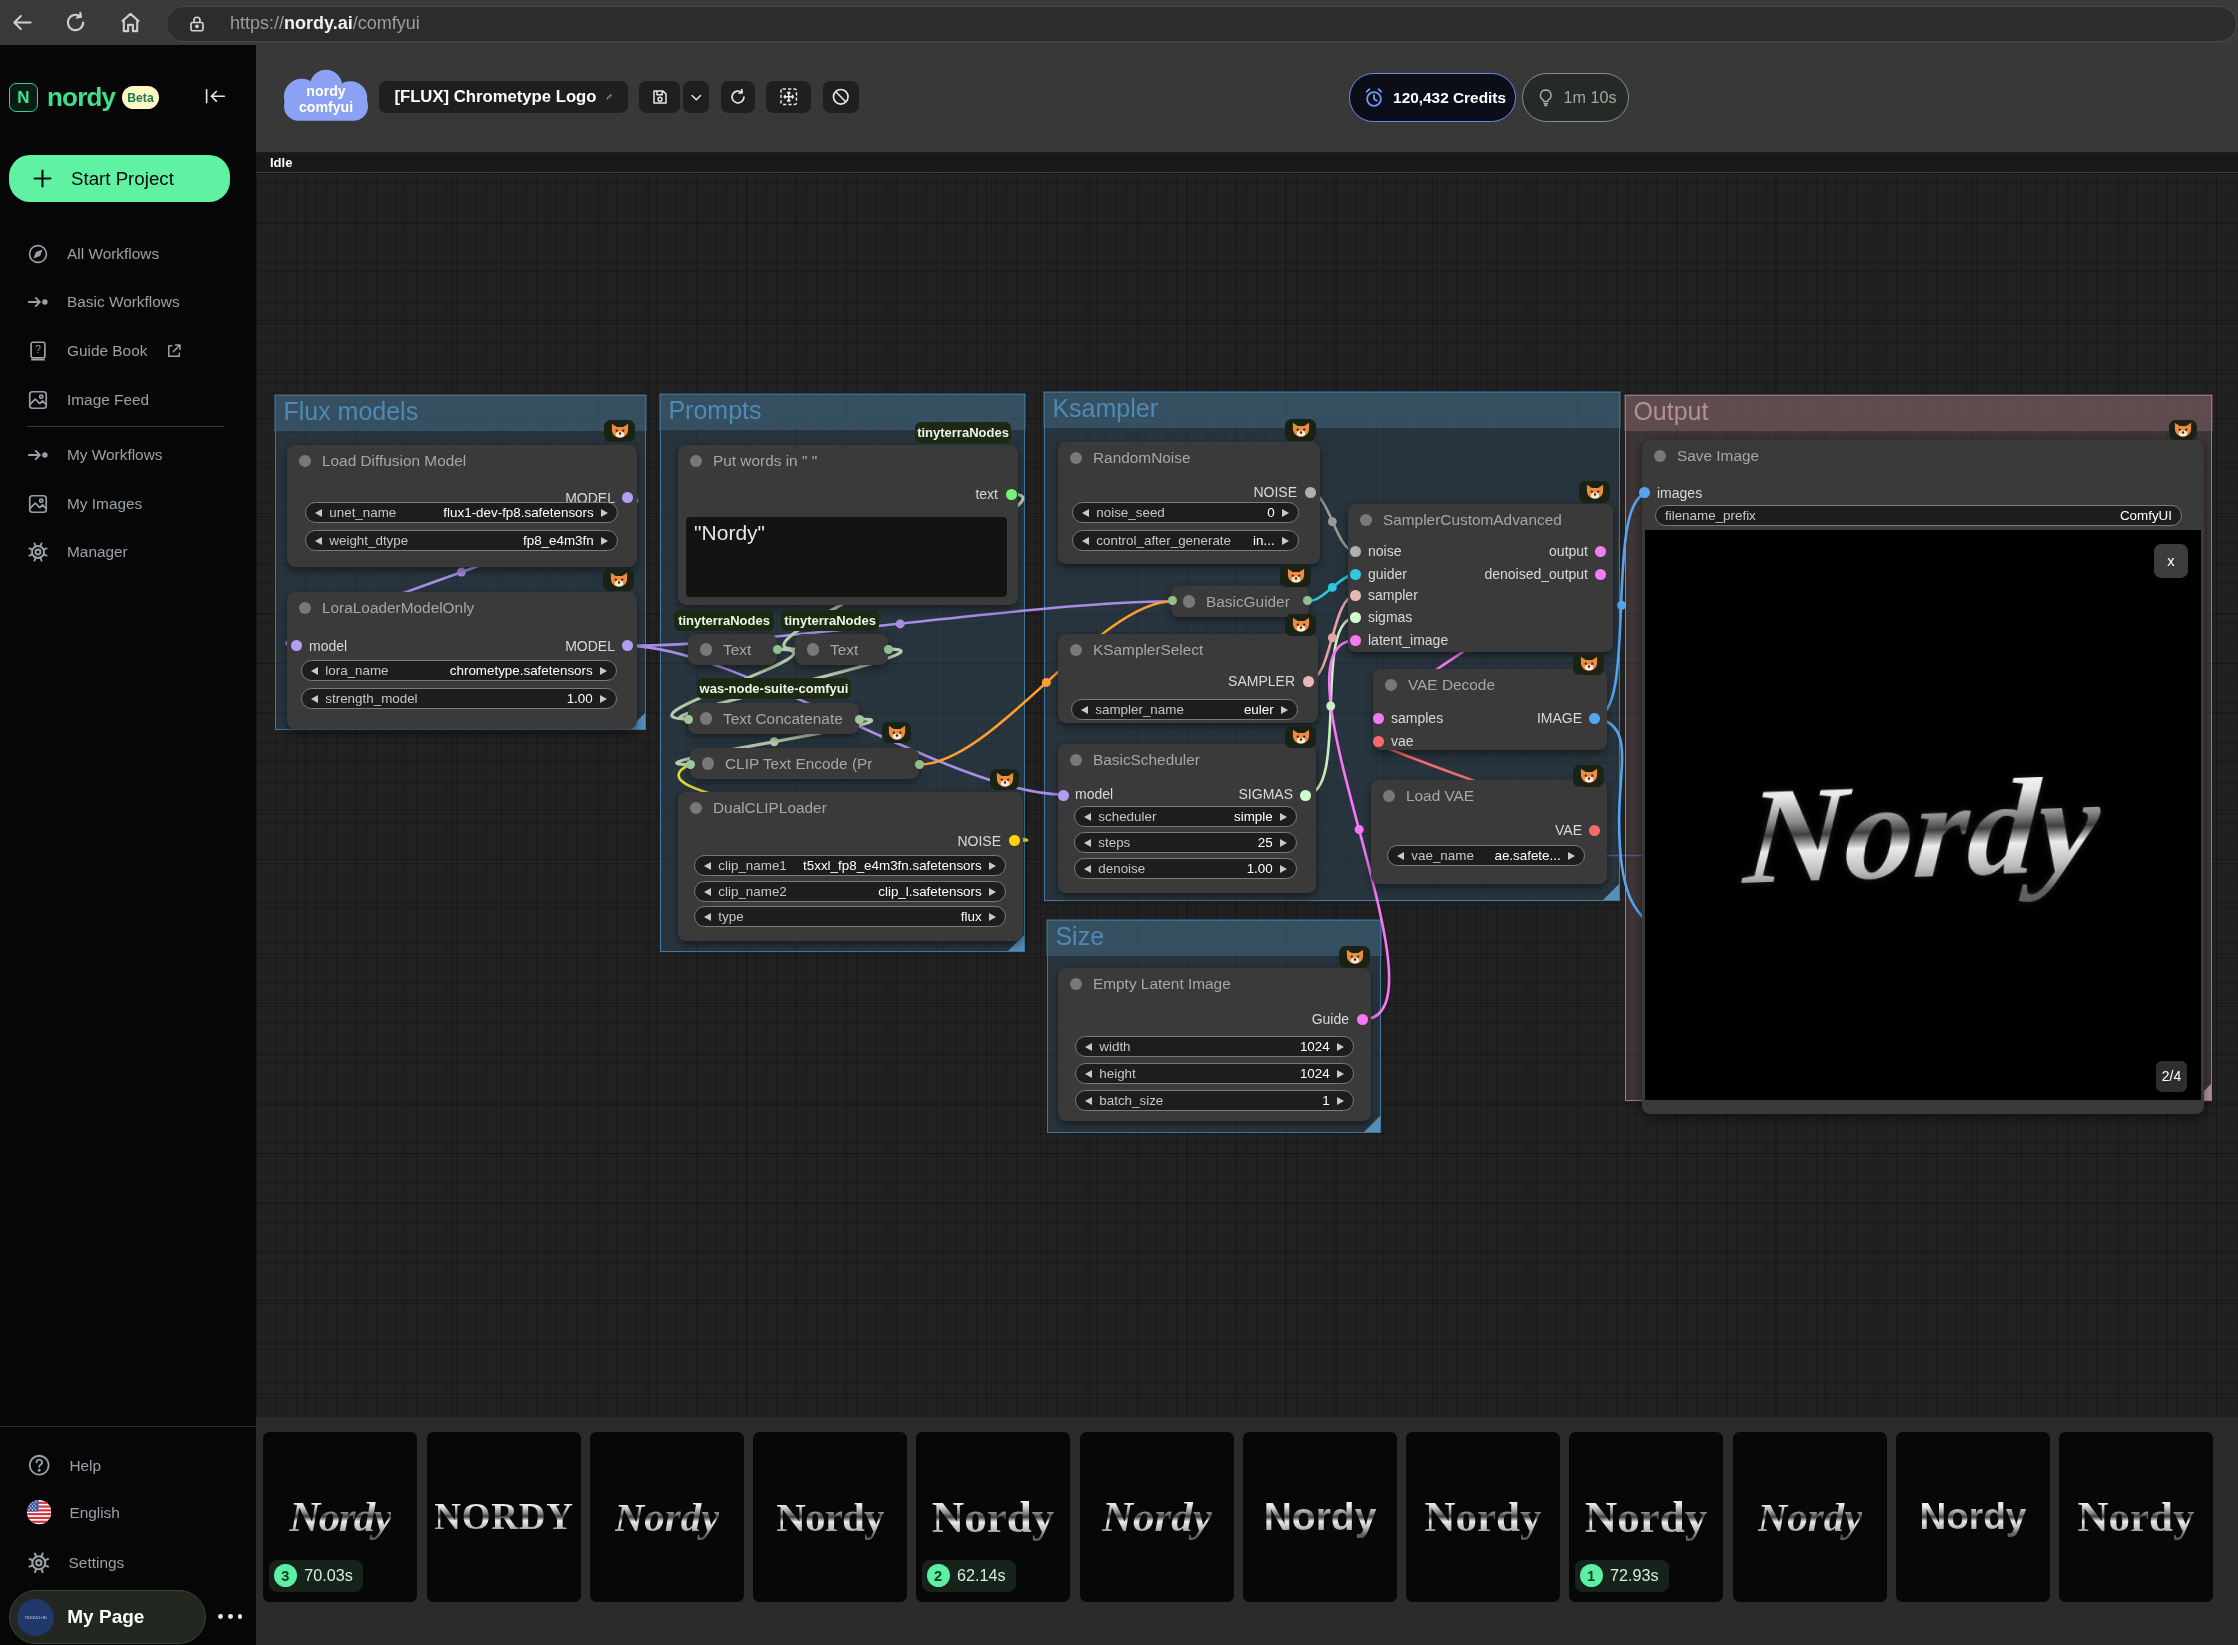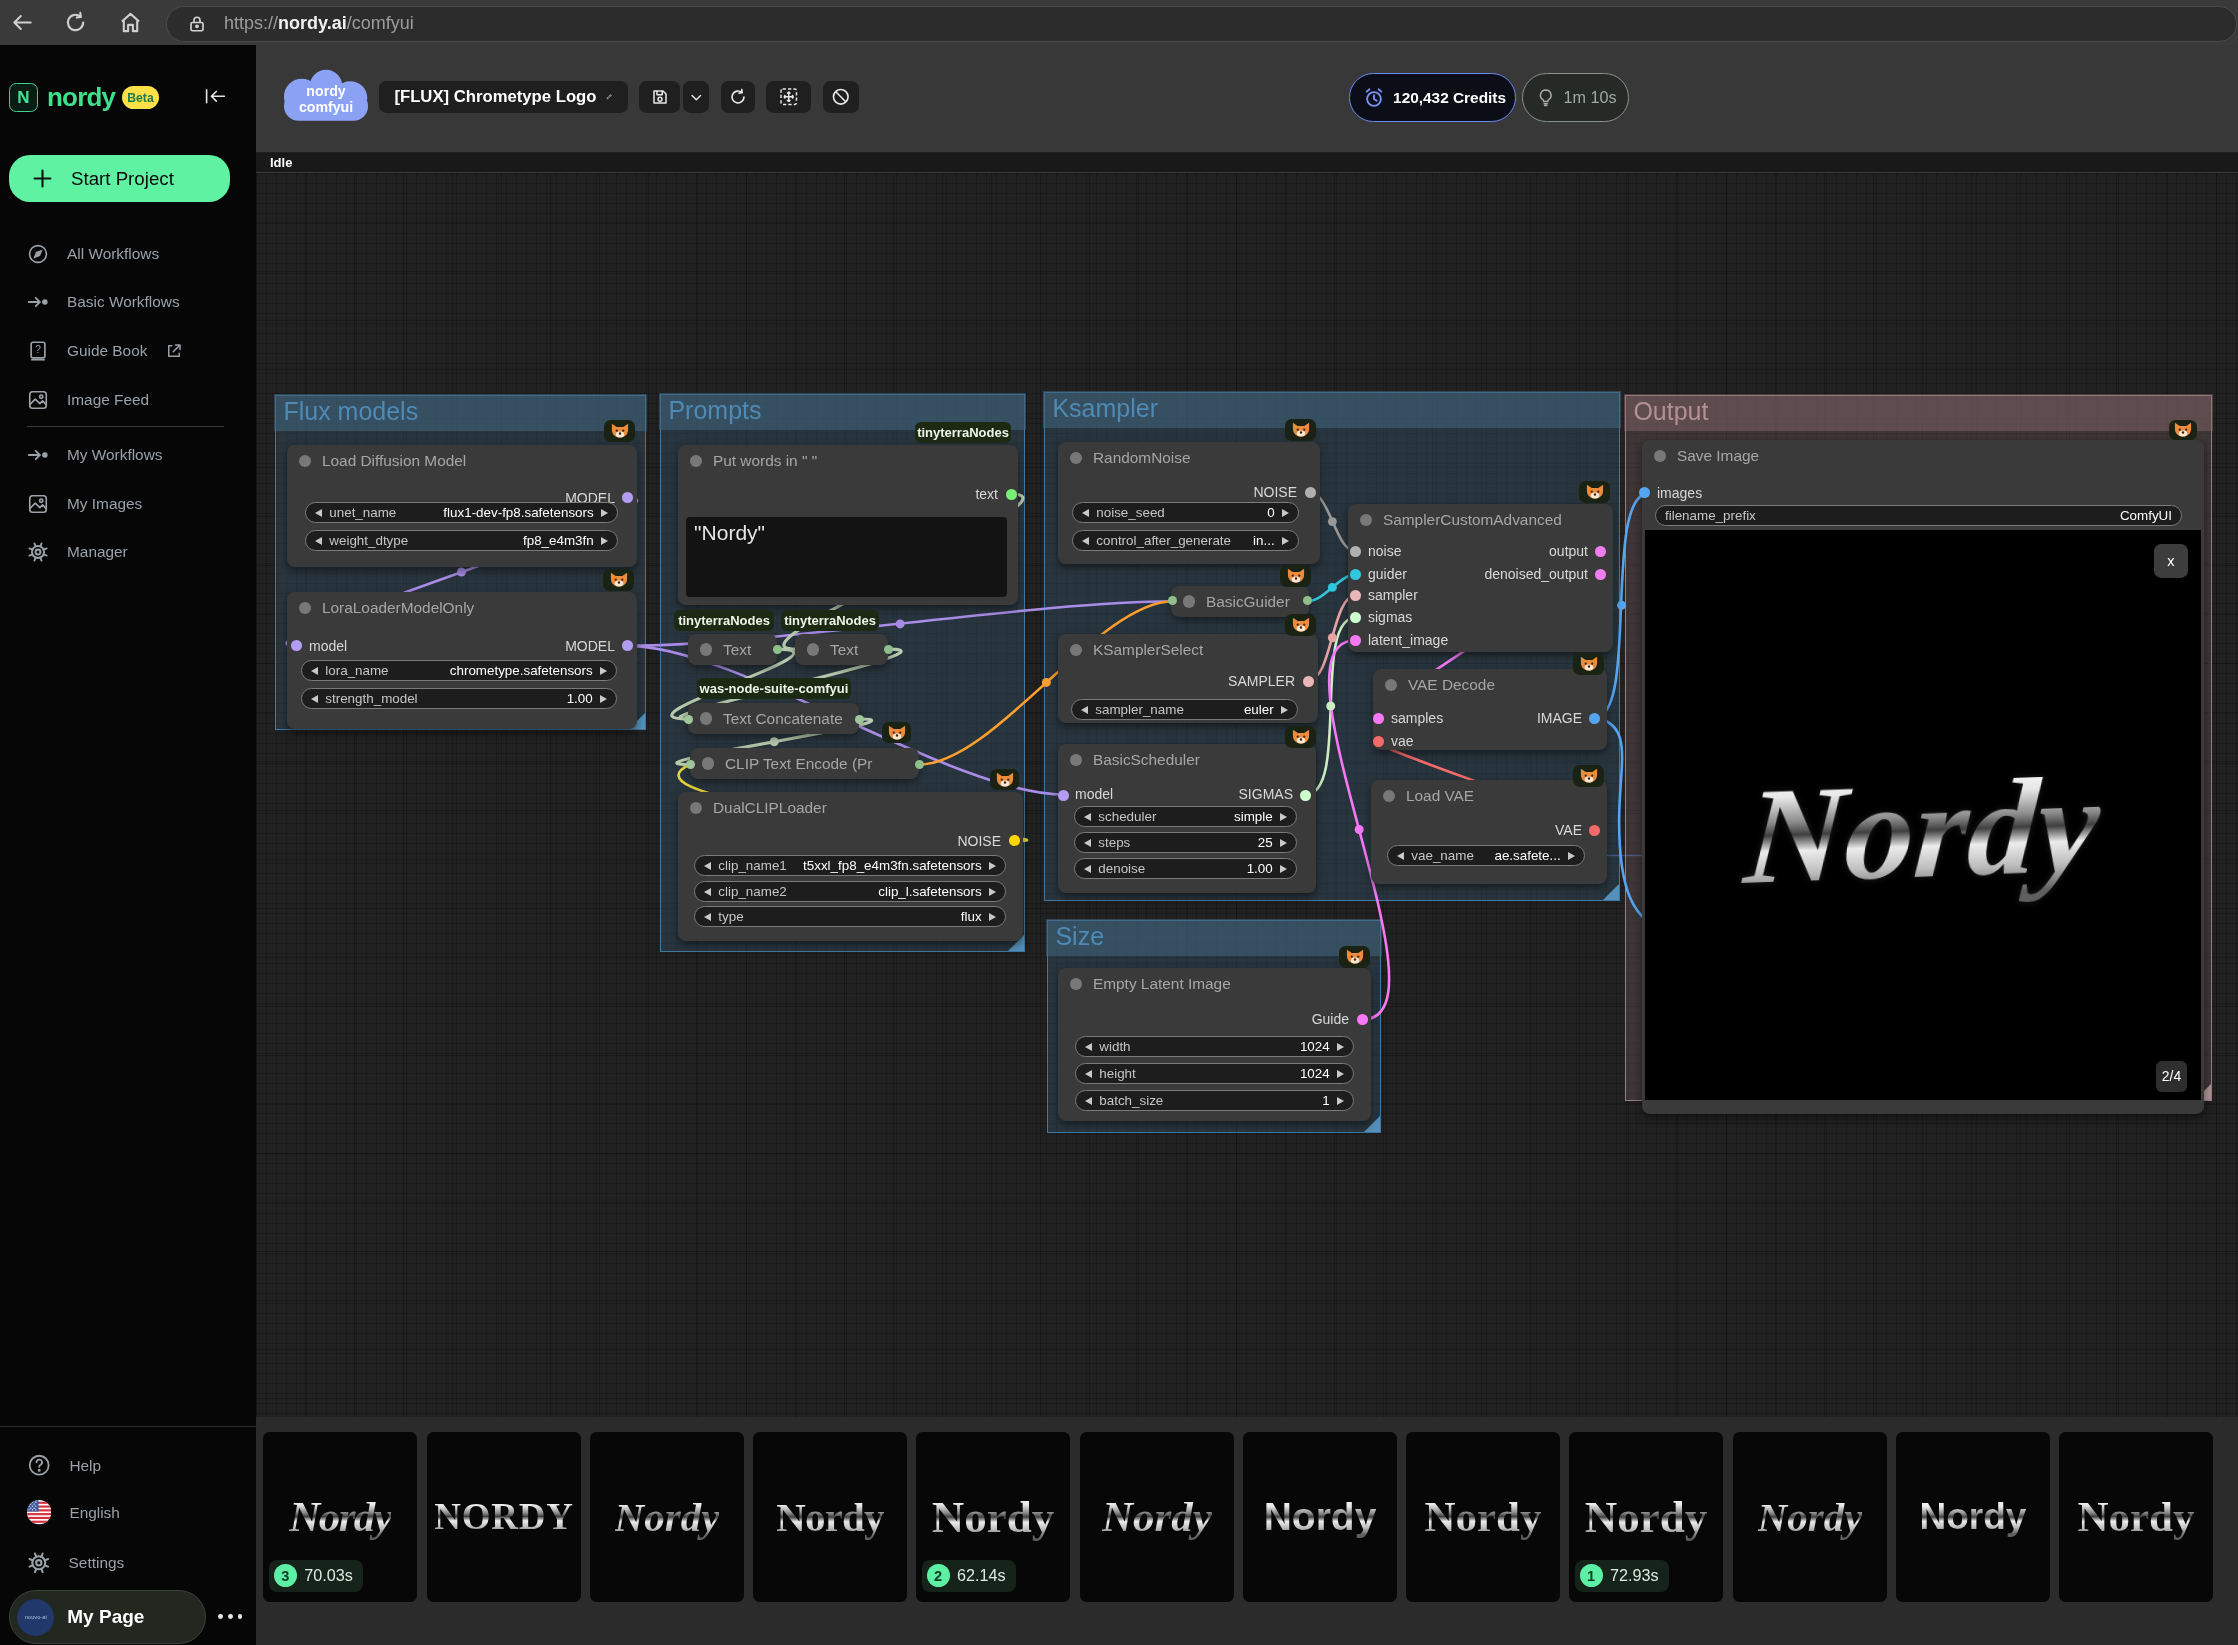--- a/index.html
+++ b/index.html
@@ -404,27 +404,27 @@
       </svg>
 <svg style="position:absolute;left:119px;top:10.6px" width="23" height="23" viewBox="0 0 24 24" fill="none" stroke="#cfcfcf" stroke-width="2.2" stroke-linejoin="round">
         <path d="M3,11 L12,3 L21,11 M5,9.5 V21 H9.5 V14.5 H14.5 V21 H19 V9.5"></path>
       </svg>
 <div id="urlpill">
 <svg style="margin:0 0 0 21px" width="18" height="18" viewBox="0 0 24 24" fill="none" stroke="#d4d4d4" stroke-width="2.2" stroke-linejoin="round">
           <rect x="4" y="10" width="16" height="11" rx="2"></rect>
           <path d="M8,10 V7 a4,4 0 0 1 8,0 v3"></path>
           <circle cx="12" cy="15" r="1.4" fill="#d4d4d4"></circle>
         </svg>
-<span style="margin-left:18px">https://<b style="color:#f0f0f0">nordy.ai</b>/comfyui</span>
+<span style="margin-left:24px">https://<b style="color:#f0f0f0">nordy.ai</b>/comfyui</span>
 </div>
     </div>
 <div id="sbar">
 <div class="abs" style="left:9px;top:38px;width:29px;height:29px;border:1.6px solid #3fd192;border-radius:7.3px;background:#0a1c14;color:#3fe392;font-weight:bold;font-size:17px;display:flex;align-items:center;justify-content:center">N</div>
 <div class="abs" style="left:47px;top:37px;color:#3fe08d;font-weight:bold;font-size:26px;letter-spacing:-0.8px">nordy</div>
-<div class="abs" style="left:122px;top:41px;width:37px;height:23px;background:#fde047;border-radius:12.2px;color:#1e7a4e;font-weight:bold;font-size:12.2px;display:flex;align-items:center;justify-content:center">Beta</div>
+<div class="abs" style="left:122px;top:41px;width:37px;height:23px;background:#fef9c3;border-radius:12.2px;color:#1e7a4e;font-weight:bold;font-size:12.2px;display:flex;align-items:center;justify-content:center">Beta</div>
 <svg class="abs" style="left:205px;top:44px" width="21" height="14.6" viewBox="0 0 26 18" fill="none" stroke="#e4e4e4" stroke-width="2" stroke-linecap="round">
         <path d="M2,1 V17 M24,9 H8 M14,3 L8,9 L14,15"></path>
       </svg>
 <div class="abs" style="left:9px;top:110px;width:221px;height:47px;background:#5ef2a2;border-radius:21px;display:flex;align-items:center;gap:18px;color:#0b0b0b;font-size:18.7px;padding-left:23px"><svg width="21" height="21" viewBox="0 0 24 24" stroke="#111" stroke-width="2.4" stroke-linecap="round">
           <path d="M12,3 V21 M3,12 H21"></path>
         </svg>Start Project</div>
 <div class="mi" style="top:197px;height:23px">
         <svg width="22" height="22" viewBox="0 0 24 24" fill="none" stroke="#9aa1a8" stroke-width="1.8">
           <circle cx="12" cy="12" r="9.2"></circle>
           <path d="M15.5,8.5 L13.6,13.6 L8.5,15.5 L10.4,10.4 Z" fill="#9aa1a8"></path>

